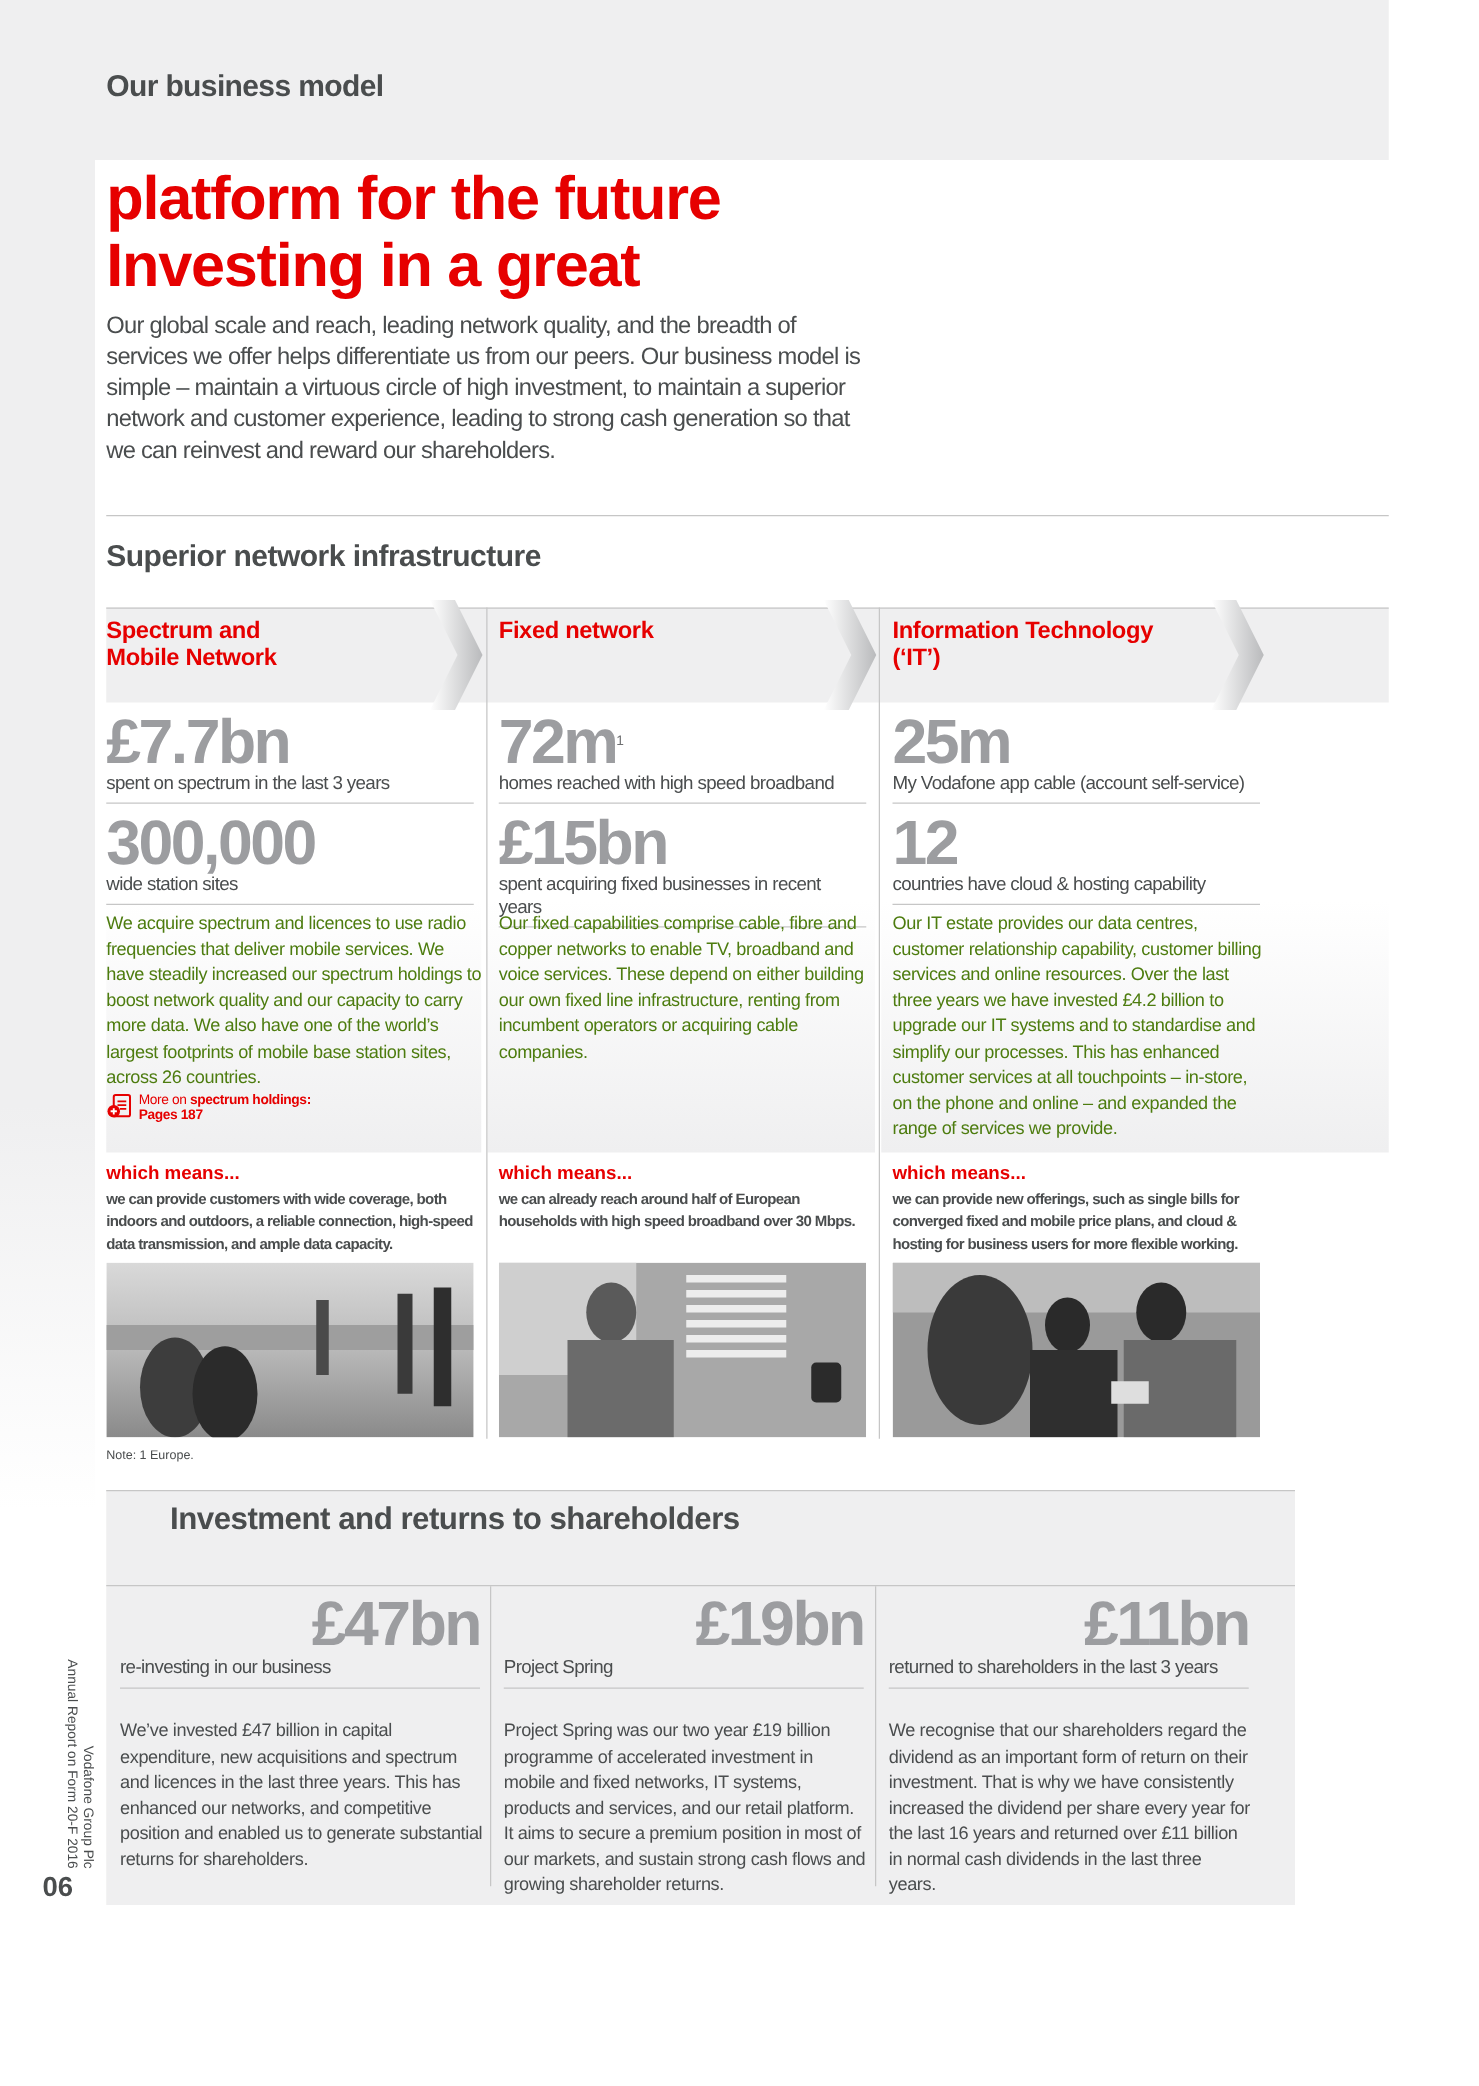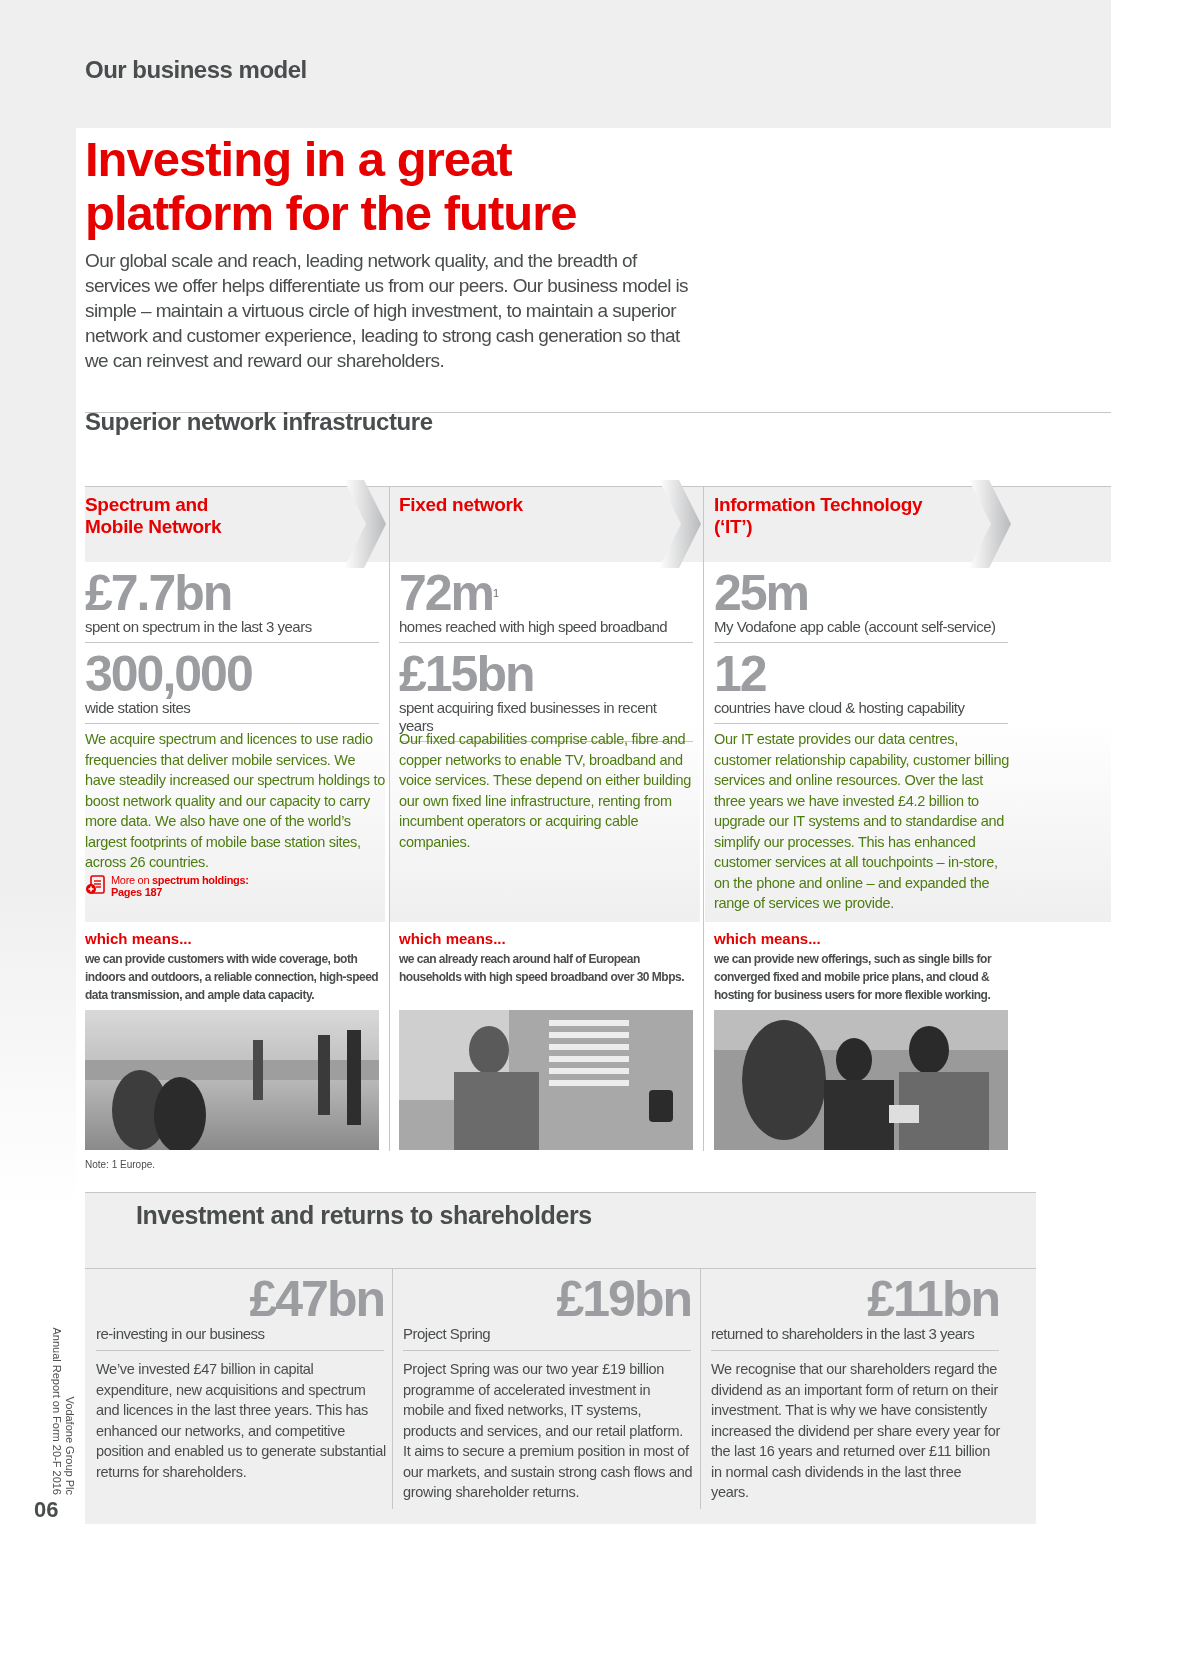--- a/index.html
+++ b/index.html
@@ -13,21 +13,21 @@
 
   .section-label { position: absolute; left: 85px; top: 56px; font-size: 24px; font-weight: bold;
     color: #4a4d4e; letter-spacing: -0.5px; }
 
   .headline { position: absolute; left: 85px; top: 132px; font-size: 49px; line-height: 54px;
     font-weight: bold; color: #e60000; letter-spacing: -1px; }
   .intro { position: absolute; left: 85px; top: 248px; width: 620px; font-size: 19px; line-height: 25px;
     color: #4a4d4e; letter-spacing: -0.6px; }
 
   .rule-top { position: absolute; left: 85px; top: 412px; width: 1026px; height: 1px; background: #c6c6c6; }
-  .sub-head { position: absolute; left: 85px; top: 408px; font-size: 24px; font-weight: bold; color: #4a4d4e;
+  .sub-head { position: absolute; left: 85px; top: 432px; font-size: 24px; font-weight: bold; color: #4a4d4e;
     letter-spacing: -0.4px; }
 
   .pillar-band { position: absolute; left: 85px; top: 486px; width: 1026px; height: 76px; background: #efeff0;
     border-top: 1px solid #c6c6c6; }
   .col-divider { position: absolute; top: 486px; width: 1px; height: 665px; background: #c6c6c6; }
 
   .chev { position: absolute; top: 476px; width: 50px; height: 96px; }
 
   .col { position: absolute; top: 486px; width: 300px; }
   .col-title { position: absolute; left: 0; top: 8px; font-size: 19px; line-height: 22px; font-weight: bold;
@@ -56,39 +56,39 @@
   .inv-box { position: absolute; left: 85px; top: 1192px; width: 951px; height: 332px; background: #efeff0;
     border-top: 1px solid #c6c6c6; }
   .inv-title { position: absolute; left: 11px; top: 8px; font-size: 25px; font-weight: bold; color: #4a4d4e;
     letter-spacing: -0.4px; margin-left: 40px; }
   .inv-rule { position: absolute; left: 0; top: 75px; width: 951px; height: 1px; background: #c6c6c6; }
   .inv-divider { position: absolute; top: 76px; width: 1px; height: 240px; background: #c6c6c6; }
   .inv-col { position: absolute; top: 80px; width: 288px; }
   .inv-stat { font-size: 50px; font-weight: bold; color: #9c9da0; letter-spacing: -2px; line-height: 52px; text-align: right; }
   .inv-caption { font-size: 15px; color: #4a4d4e; letter-spacing: -0.5px; padding-bottom: 8px;
     border-bottom: 1px solid #c6c6c6; width: 288px; }
-  .inv-body { margin-top: 8px; font-size: 14.5px; line-height: 20.5px; color: #4a4d4e; letter-spacing: -0.3px; width: 290px; }
+  .inv-body { margin-top: 24px; font-size: 14.5px; line-height: 20.5px; color: #4a4d4e; letter-spacing: -0.3px; width: 290px; }
 
   .side-text { position: absolute; left: 36px; top: 1325px; width: 40px; height: 170px; }
   .side-text .inner { position: absolute; left: 0; top: 0; transform-origin: 0 0; transform: rotate(90deg) translate(0, -40px);
     width: 170px; font-size: 11px; line-height: 13px; color: #4a4d4e; text-align: right; white-space: nowrap; }
   .page-num { position: absolute; left: 34px; top: 1497px; font-size: 22px; font-weight: bold; color: #4a4d4e; }
 </style>
 </head>
 <body>
 
 <div class="page">
   <div class="top-band"></div>
   <div class="left-band"></div>
 
   <div class="section-label">Our business model</div>
 
   <h1 class="headline">
+    <div>platform for the future</div>
     <div>Investing in a great</div>
-    <div>platform for the future</div>
   </h1>
   <p class="intro">Our global scale and reach, leading network quality, and the breadth of services we offer helps differentiate us from our peers. Our business model is simple – maintain a virtuous circle of high investment, to maintain a superior network and customer experience, leading to strong cash generation so that we can reinvest and reward our shareholders.</p>
 
   <div class="rule-top"></div>
   <h2 class="sub-head">Superior network infrastructure</h2>
 
   <div class="pillar-band"></div>
   <div class="body-bg" style="left:85px;width:300px;"></div>
   <div class="body-bg" style="left:390px;width:310px;"></div>
   <div class="body-bg" style="left:705px;width:406px;"></div>

